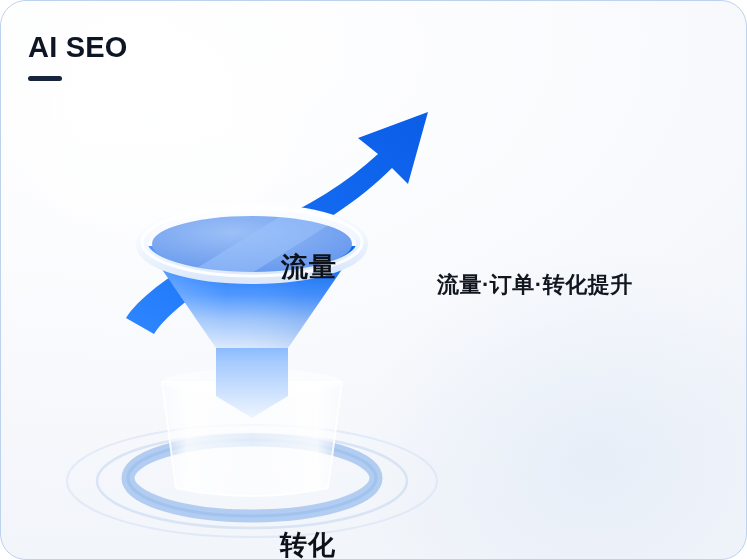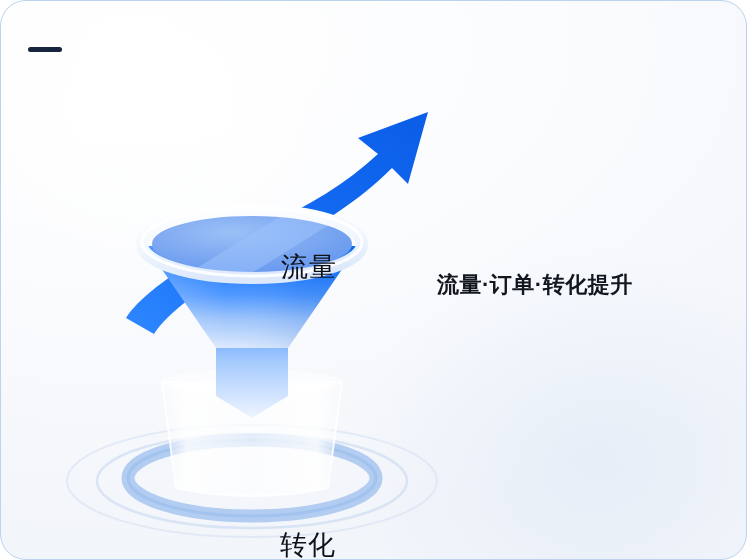--- a/index.html
+++ b/index.html
@@ -80,37 +80,38 @@
     top: 95px;
     width: 400px;
     height: 445px;
   }
   #funnel-graphic svg { display: block; }
 
   
   .graphic-label {
     position: absolute;
     font-size: 27px;
-    font-weight: 400;
+    font-weight: 700;
     color: #0d1119;
     letter-spacing: 1px;
     white-space: nowrap;
   }
   #label-traffic { left: 225px; top: 153px; }
   #label-conversion { left: 224px; top: 431px; }
 </style>
 </head>
 <body>
 
 <div id="card">
 
   <div id="bg-tint-tl"></div>
   <div id="bg-tint-br"></div>
 
   <div id="title-block">
+    <div id="page-title">AI SEO</div>
     <div id="title-underline"></div>
   </div>
 
   <div id="headline">流量·订单·转化提升</div>
 
   <div id="funnel-graphic">
     <svg width="400" height="445" viewBox="0 0 400 445" xmlns="http://www.w3.org/2000/svg">
       <defs>
 
         <linearGradient id="coneGrad" x1="0" y1="0" x2="0" y2="1">

